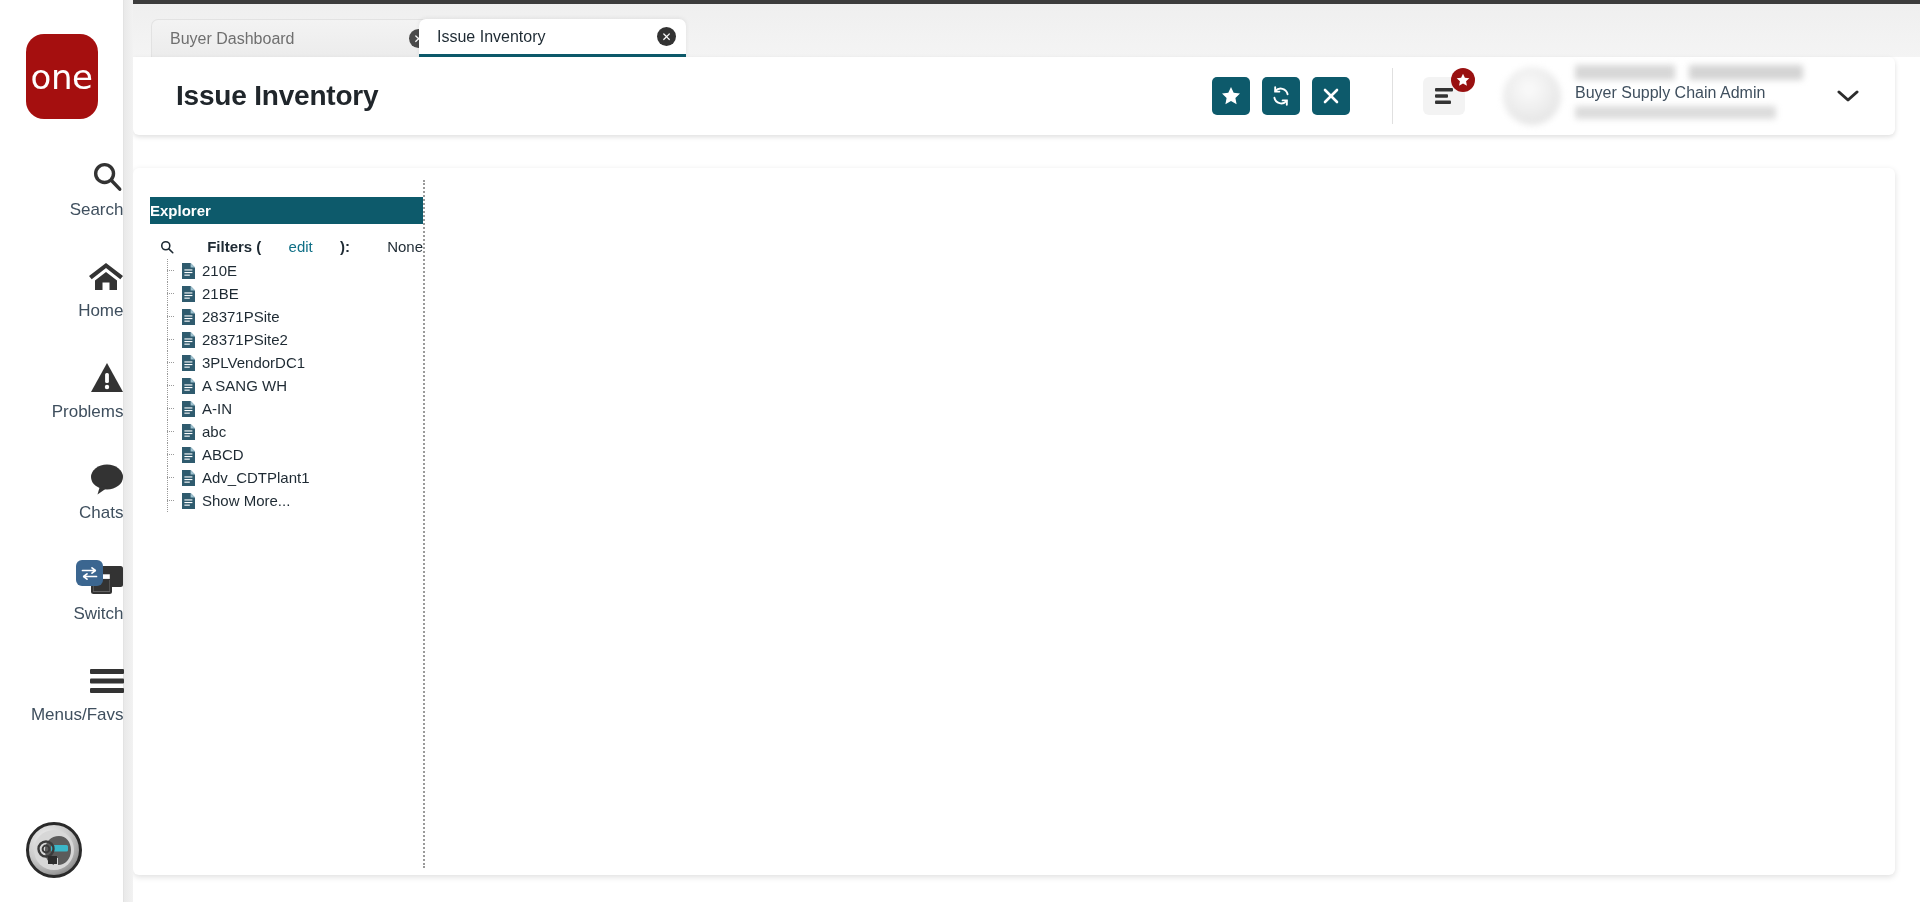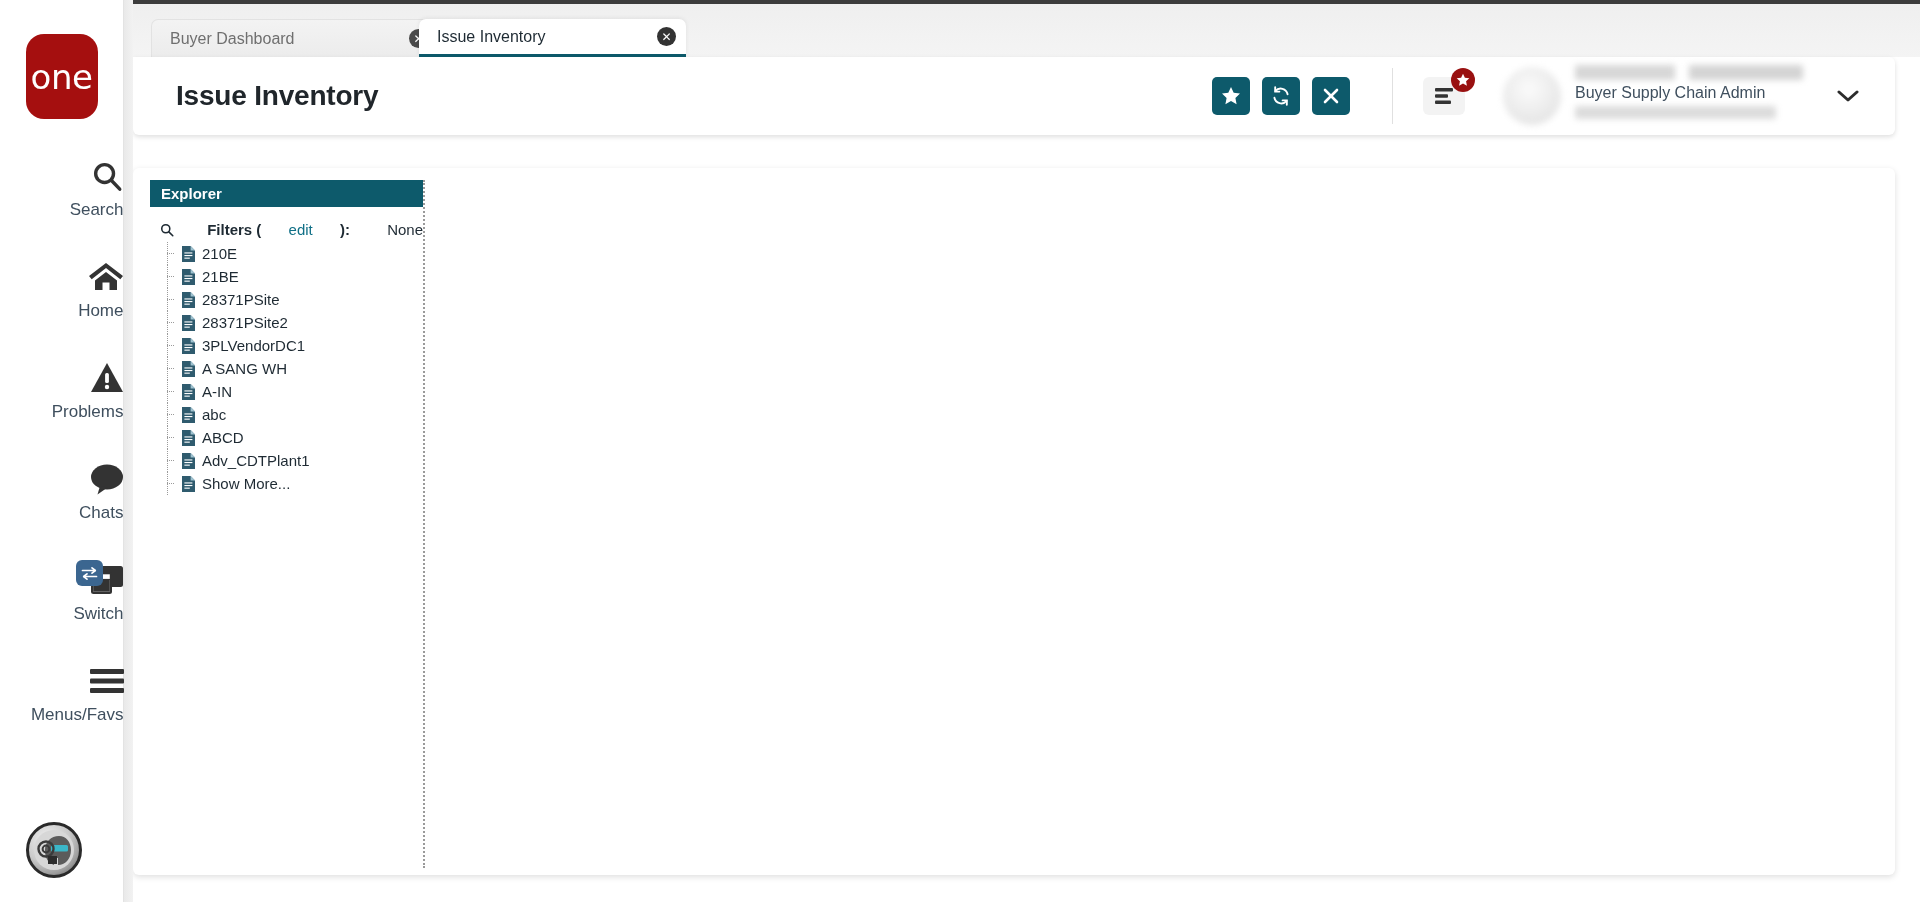--- a/index.html
+++ b/index.html
@@ -202,22 +202,21 @@
 
   
   .explorer {
     position: absolute; top: 12px; left: 17px; width: 275px; height: 688px;
     border-right: 2px dotted #9a9a9a;
     cursor: col-resize;
   }
   .explorer-head {
     height: 27px; background: #0d5a6b; color: #ffffff;
     display: flex; align-items: center;
-    padding-left: 11px;
-    font-size: 15px; font-weight: bold;
+    font-size: 15px; font-weight: bold; margin-top: 17px;
   }
   .filters-row {
     display: flex; align-items: center;
     margin: 14px 0 4px 10px;
     font-size: 15px; color: #1e2a33;
     cursor: pointer;
     justify-content: space-between;
   }
   .filters-row .mag { margin-right: 6px; display: flex; color: #1e2a33; }
   .filters-label { font-weight: bold; }

